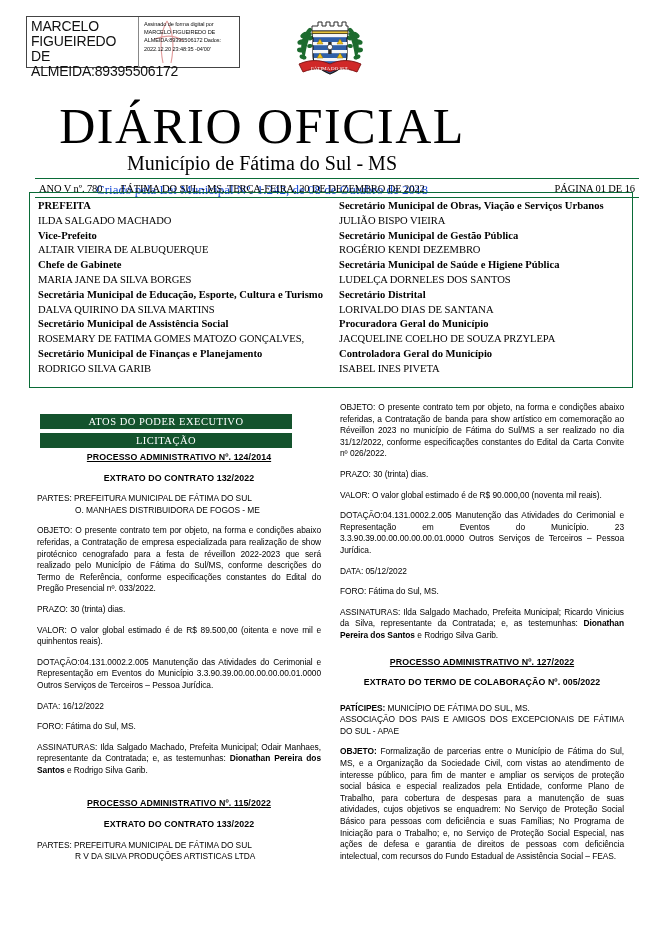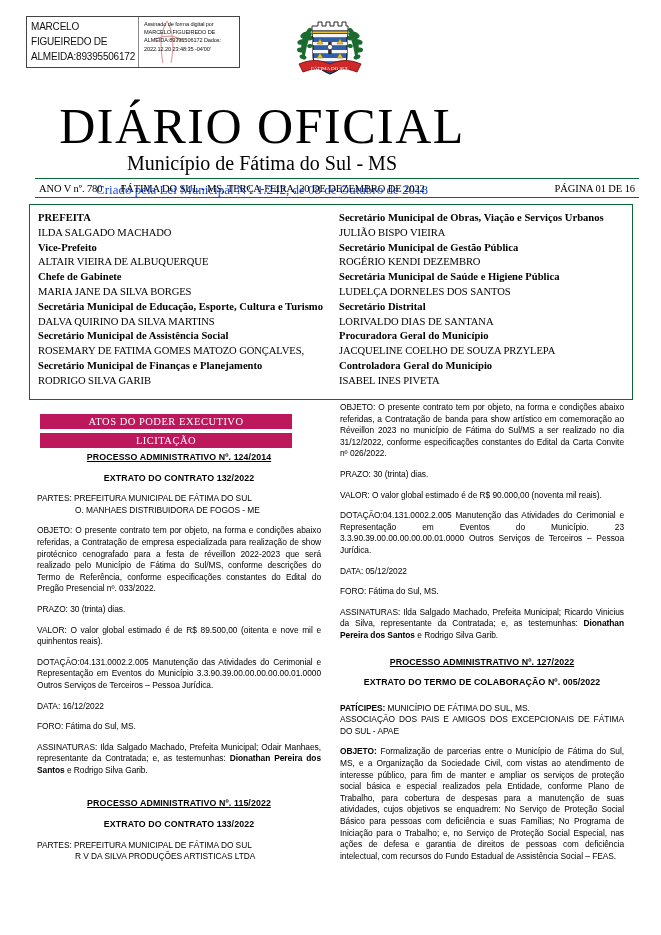--- a/index.html
+++ b/index.html
@@ -24,21 +24,21 @@
     width: 214px;
     height: 52px;
     border: 1px solid #444;
     display: flex;
     box-sizing: border-box;
     background: #fff;
   }
   #sig-name {
     width: 104px;
     padding: 2px 3px 0 4px;
-    font-size: 10px;
+    font-size: 14px;
     line-height: 15px;
     font-family: "Liberation Sans", sans-serif;
     letter-spacing: -0.2px;
     color: #111;
   }
   #sig-detail-wrap {
     position: relative;
     flex: 1;
     padding: 3px 2px 0 5px;
     border-left: 1px solid #888;
@@ -117,21 +117,21 @@
     letter-spacing: -0.1px;
   }
   #ano-left { margin-left: 4px; }
   #ano-center { margin-left: 18px; }
   #ano-right { margin-left: auto; margin-right: 4px; }
 
   
   #officials {
     position: absolute;
     left: 29px;
-    top: 204px;
+    top: 192px;
     width: 604px;
     height: 196px;
     border: 1.5px solid #0a6b37;
     box-sizing: border-box;
     display: flex;
     justify-content: flex-end;
   }
   .off-col {
     box-sizing: border-box;
     padding: 6px 8px 0 8px;
@@ -144,21 +144,21 @@
   .off-role {
     font-weight: bold;
     text-align: justify;
     text-align-last: left;
   }
   .off-role.justify2 { text-align: justify; }
   .off-name { font-weight: normal; letter-spacing: -0.1px; }
 
   
   .banner {
-    background: #be185d;
+    background: #14532d;
     color: #ffffff;
     text-align: center;
     font-family: "Liberation Serif", serif;
     font-size: 10.5px;
     letter-spacing: 0.5px;
     line-height: 13px;
     padding: 1px 0;
   }
   #banner-atos {
     position: absolute;

